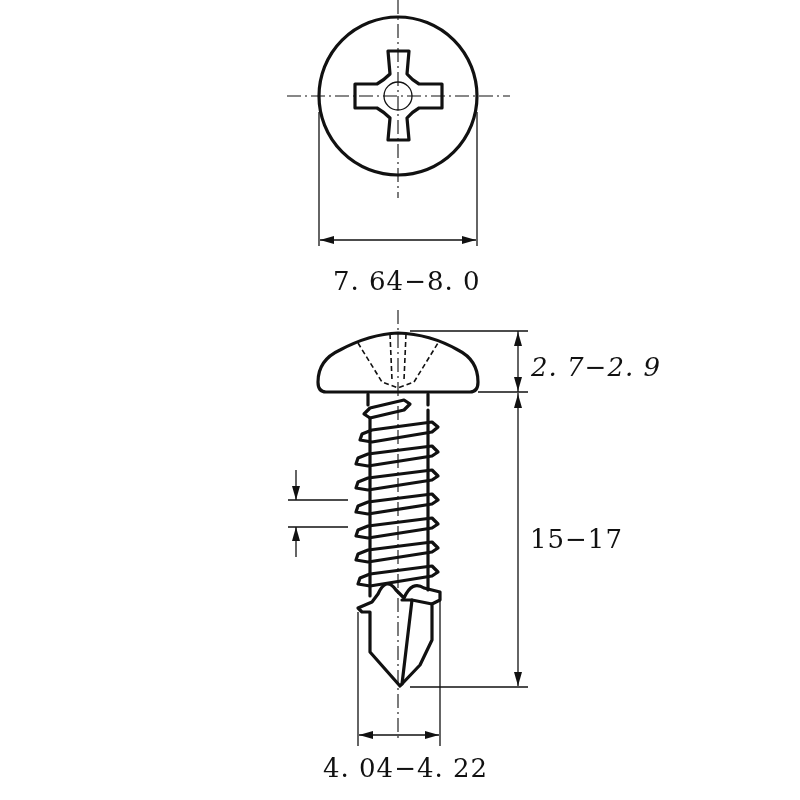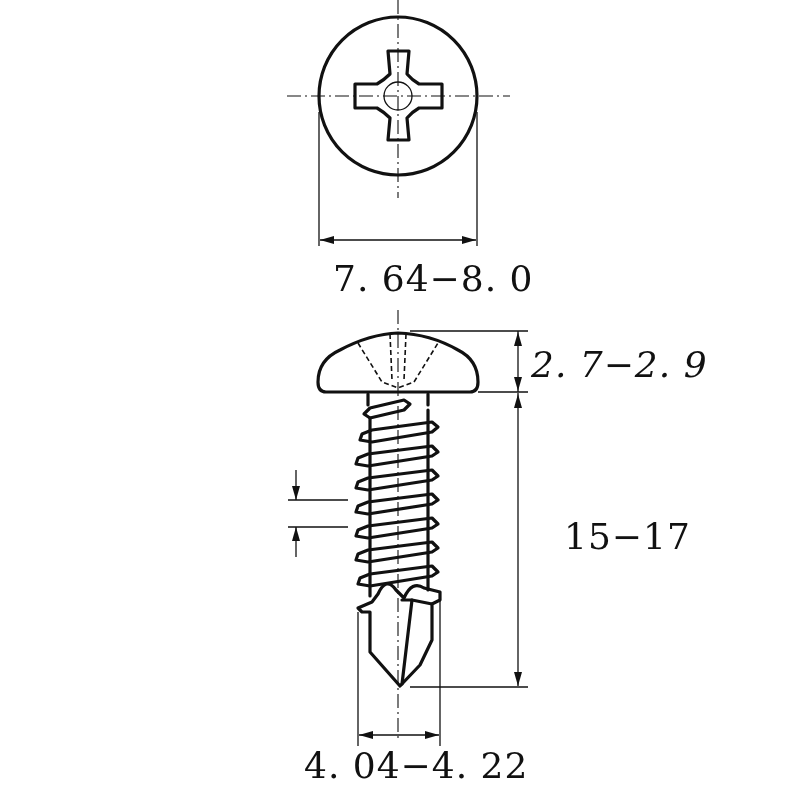--- a/index.html
+++ b/index.html
@@ -1,24 +1,25 @@
 <!DOCTYPE html>
 <html><head>
   <meta charset="utf-8">
   <style>
     html, body { margin: 0; padding: 0; background: #ffffff; }
     body { width: 800px; height: 800px; overflow: hidden; position: relative; }
     #drawing { position: absolute; left: 0; top: 0; width: 800px; height: 800px; }
     .dim-label {
       position: absolute;
       font-family: "DejaVu Serif", "Liberation Serif", serif;
-      font-size: 36px;
+      font-size: 26px;
       color: #111111;
       white-space: nowrap;
       letter-spacing: 1px;
+      margin-top: 8px;
     }
     .ln { stroke: #111; fill: none; }
     .thick { stroke-width: 3.2; stroke-linejoin: round; stroke-linecap: round; }
     .thin { stroke-width: 1.3; }
     .center { stroke-width: 1.1; stroke-dasharray: 14 4 2 4; }
     .hidden { stroke-width: 1.6; stroke-dasharray: 5 3; }
   </style>
 </head>
 <body>
 
@@ -100,14 +101,14 @@
       <line class="ln thin" x1="440" y1="600" x2="440" y2="746"></line>
       <line class="ln thin" x1="359" y1="735" x2="439" y2="735"></line>
       <polygon points="359,735 373,731 373,739" fill="#111"></polygon>
       <polygon points="439,735 425,731 425,739" fill="#111"></polygon>
     </g>
   </g>
 </svg>
 
 <div class="dim-label" style="left:333px; top:258px;">7. 64−8. 0</div>
 <div class="dim-label" style="left:531px; top:344px;font-style:italic;">2. 7−2. 9</div>
-<div class="dim-label" style="left:564px; top:516px;text-align:center;">15−17</div>
-<div class="dim-label" style="left:304px; top:745px;">4. 04−4. 22</div>
+<div class="dim-label" style="left:530px; top:516px;text-align:center;">15−17</div>
+<div class="dim-label" style="left:323px; top:745px;">4. 04−4. 22</div>
 
 </body></html>

